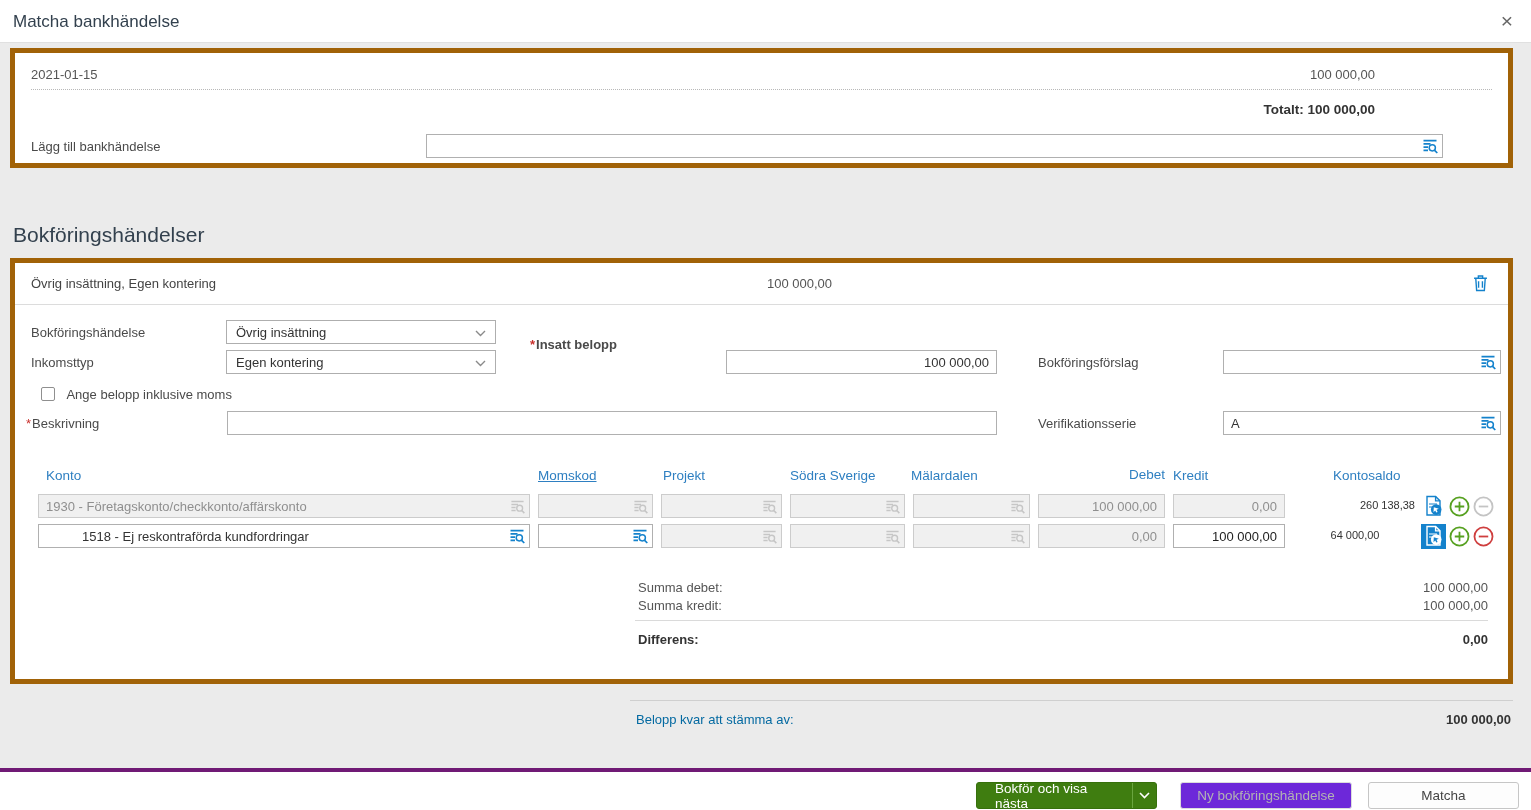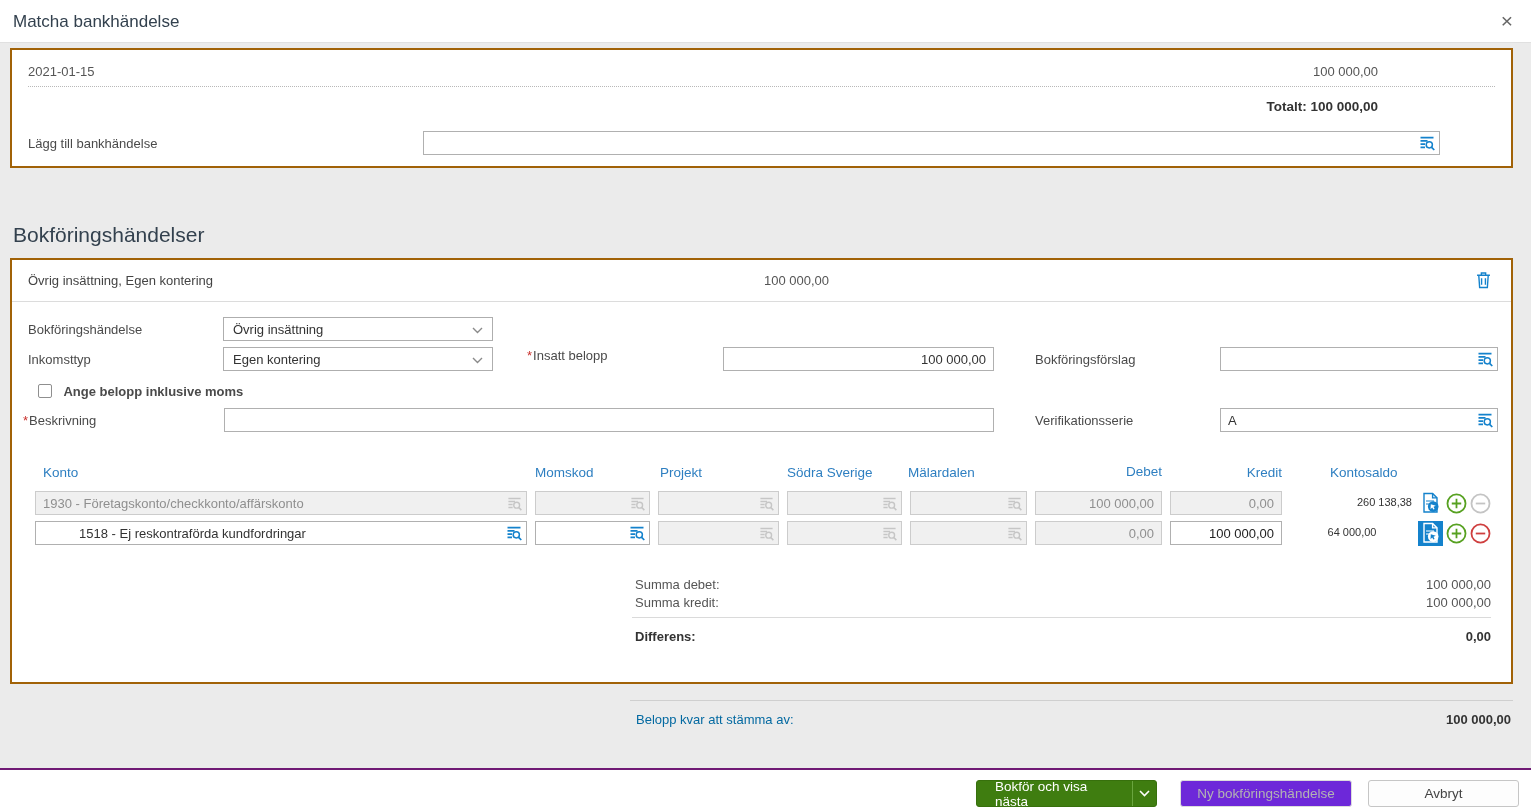--- a/index.html
+++ b/index.html
@@ -5,21 +5,21 @@
   * { margin:0; padding:0; box-sizing:border-box; }
   html,body { width:1531px; height:810px; font-family:"Liberation Sans","DejaVu Sans",sans-serif; background:#ebebeb; }
   #page { position:relative; width:1531px; height:810px; overflow:hidden; background:#ebebeb; }
   .abs { position:absolute; }
 
   
   #hdr { position:absolute; top:0; left:0; width:1531px; height:43px; background:#fff; border-bottom:1px solid #e0e0e0; }
   #hdr .ttl { position:absolute; left:13px; top:12px; font-size:17px; color:#33414e; }
   #hdr .close { position:absolute; right:12px; top:9px; font-size:21px; color:#666; cursor:pointer; line-height:24px; width:24px; text-align:center; }
 
-  .card { position:absolute; background:#fff; border:2px solid #a16207; }
+  .card { position:absolute; background:#fff; border:5px solid #a16207; }
 
   .lbl { font-size:13px; color:#4a4a4a; white-space:nowrap; }
   .val { font-size:13px; color:#555; white-space:nowrap; }
   .bold { font-weight:bold; color:#333; }
   .req { color:#c9302c; margin-right:1px; }
 
   .field { display:flex; align-items:center; background:#fff; border:1px solid #b0b0b0; height:24px; }
   .field input { flex:1; min-width:0; border:none; outline:none; background:transparent; font-family:inherit; font-size:13px; color:#333; padding:0 7px; height:22px; }
   .field input.num { text-align:right; }
   .field .icon-btn { flex:0 0 24px; height:22px; display:flex; align-items:center; justify-content:center; cursor:pointer; color:#1482cc; }
@@ -34,21 +34,21 @@
   .cell-num { font-size:11px; color:#333; white-space:nowrap; }
 
   .iconrow { display:flex; align-items:center; gap:3px; height:26px; }
   .tplbox { width:25px; height:25px; display:flex; align-items:center; justify-content:center; }
   .tplbox.sel-on { background:#1482cc; }
   .circ { width:21px; height:21px; display:flex; align-items:center; justify-content:center; cursor:pointer; }
 
   .chk { display:inline-block; width:14px; height:14px; border:1px solid #8f8f8f; border-radius:2px; background:#fff; vertical-align:-2px; cursor:pointer; }
 
   
-  #ftr { position:absolute; left:0; top:768px; width:1531px; height:42px; background:#fff; border-top:2px solid #701a75; }
+  #ftr { position:absolute; left:0; top:768px; width:1531px; height:42px; background:#fff; border-top:4px solid #701a75; }
   .btn { position:absolute; top:10px; height:27px; display:flex; align-items:center; justify-content:center; font-size:13.5px; border-radius:3px; cursor:pointer; font-family:inherit; }
   .btn-green { background:#3f7d10; color:#fff; border:1px solid #37700c; padding:0; }
   .btn-green .main { padding:0 18px; height:100%; display:flex; align-items:center; }
   .btn-green .caret { width:26px; height:100%; border-left:1px solid #6aa53f; display:flex; align-items:center; justify-content:center; }
   .btn-dis { background:#6d28d9; border:1px solid #dcdcdc; color:#b3b3b3; cursor:default; }
   .btn-plain { background:#fdfdfd; border:1px solid #c6c6c6; color:#444; }
 
   .dotline { border-bottom:1px dotted #b8b8b8; }
 </style>
 </head>
@@ -105,40 +105,40 @@
     </div>
 
     <div class="lbl abs" style="left:16px; top:92px;">Inkomsttyp</div>
     <div class="sel abs" style="left:211px; top:87px; width:270px;">
       <span>Egen kontering</span>
       <span><svg width="11" height="7" viewBox="0 0 11 7">
             <path d="M1 1l4.5 4.5L10 1" fill="none" stroke="#8a8a8a" stroke-width="1.4"></path>
           </svg></span>
     </div>
 
-    <div class="lbl abs" style="left:515px; top:88px;">
+    <div class="lbl abs" style="left:515px; top:74px;font-weight:bold;">
       <span class="req">*</span><span>Insatt belopp</span>
     </div>
     <div class="field abs" style="left:711px; top:87px; width:271px;">
       <input type="text" class="num" value="100 000,00" style="">
     </div>
 
     <div class="lbl abs" style="left:1023px; top:92px;">Bokföringsförslag</div>
     <div class="field abs" style="left:1208px; top:87px; width:278px;">
       <input type="text" value="" style="">
       <span class="icon-btn">
         <svg width="16" height="16" viewBox="0 0 16 16">
             <path d="M1.5 2.6h13M1.5 5.9h7M1.5 9.1h4.5M1.5 12.3h4.5" stroke="currentColor" stroke-width="1.7" fill="none"></path>
             <circle cx="10.3" cy="9.8" r="3.1" fill="none" stroke="currentColor" stroke-width="1.5"></circle>
             <path d="M12.6 12.3l2.7 2.7" stroke="currentColor" stroke-width="1.7"></path>
           </svg>
       </span>
     </div>
 
-    <div class="abs" style="left:26px; top:122px;font-weight:bold;">
+    <div class="abs" style="left:26px; top:122px;">
       <span class="chk"></span>
       <span class="lbl" style="margin-left:7px;">Ange belopp inklusive moms</span>
     </div>
 
     <div class="lbl abs" style="left:11px; top:153px;">
       <span class="req">*</span><span>Beskrivning</span>
     </div>
     <div class="field abs" style="left:212px; top:148px; width:770px;">
       <input type="text" value="" style="">
     </div>
@@ -149,26 +149,26 @@
       <span class="icon-btn">
         <svg width="16" height="16" viewBox="0 0 16 16">
             <path d="M1.5 2.6h13M1.5 5.9h7M1.5 9.1h4.5M1.5 12.3h4.5" stroke="currentColor" stroke-width="1.7" fill="none"></path>
             <circle cx="10.3" cy="9.8" r="3.1" fill="none" stroke="currentColor" stroke-width="1.5"></circle>
             <path d="M12.6 12.3l2.7 2.7" stroke="currentColor" stroke-width="1.7"></path>
           </svg>
       </span>
     </div>
 
     <div class="th" style="left:31px; top:205px;">Konto</div>
-    <div class="th" style="left:523px; top:205px;">Momskod</div>
+    <div class="th" style="left:523px; top:205px;text-decoration:underline;">Momskod</div>
     <div class="th" style="left:648px; top:205px;">Projekt</div>
     <div class="th" style="left:775px; top:205px;">Södra Sverige</div>
     <div class="th" style="left:896px; top:205px;">Mälardalen</div>
     <div class="th" style="left:1023px; top:204px; width:127px; text-align:right;">Debet</div>
-    <div class="th" style="left:1158px; top:205px; width:112px; text-align:right;">Kredit</div>
+    <div class="th" style="left:1158px; top:205px; width:112px; ">Kredit</div>
     <div class="th" style="left:1318px; top:205px;">Kontosaldo</div>
 
     <div>
       <div class="field dis abs" style="left:23px; top:231px; width:492px;">
         <input type="text" disabled="" value="1930 - Företagskonto/checkkonto/affärskonto" style="">
         <span class="icon-btn">
             <svg width="15" height="15" viewBox="0 0 16 16">
               <path d="M1.5 2.6h13M1.5 5.9h7M1.5 9.1h4.5M1.5 12.3h4.5" stroke="currentColor" stroke-width="1.7" fill="none"></path>
               <circle cx="10.3" cy="9.8" r="3.1" fill="none" stroke="currentColor" stroke-width="1.5"></circle>
               <path d="M12.6 12.3l2.7 2.7" stroke="currentColor" stroke-width="1.7"></path>
@@ -346,16 +346,16 @@
   <div id="ftr">
     <div class="btn btn-green" style="left:976px; width:181px; justify-content:flex-start;">
       <span class="main">Bokför och visa nästa</span>
       <span class="caret">
           <svg width="11" height="7" viewBox="0 0 11 7">
             <path d="M1 1l4.5 4.5L10 1" fill="none" stroke="#fff" stroke-width="1.6"></path>
           </svg>
         </span>
     </div>
     <div class="btn btn-dis" style="left:1180px; width:172px;">Ny bokföringshändelse</div>
-    <div class="btn btn-plain" style="left:1368px; width:151px;">Avbryt</div>
+    <div class="btn btn-plain" style="left:1368px; width:151px;">Matcha</div>
   </div>
 
 </div>
 
 </body></html>

